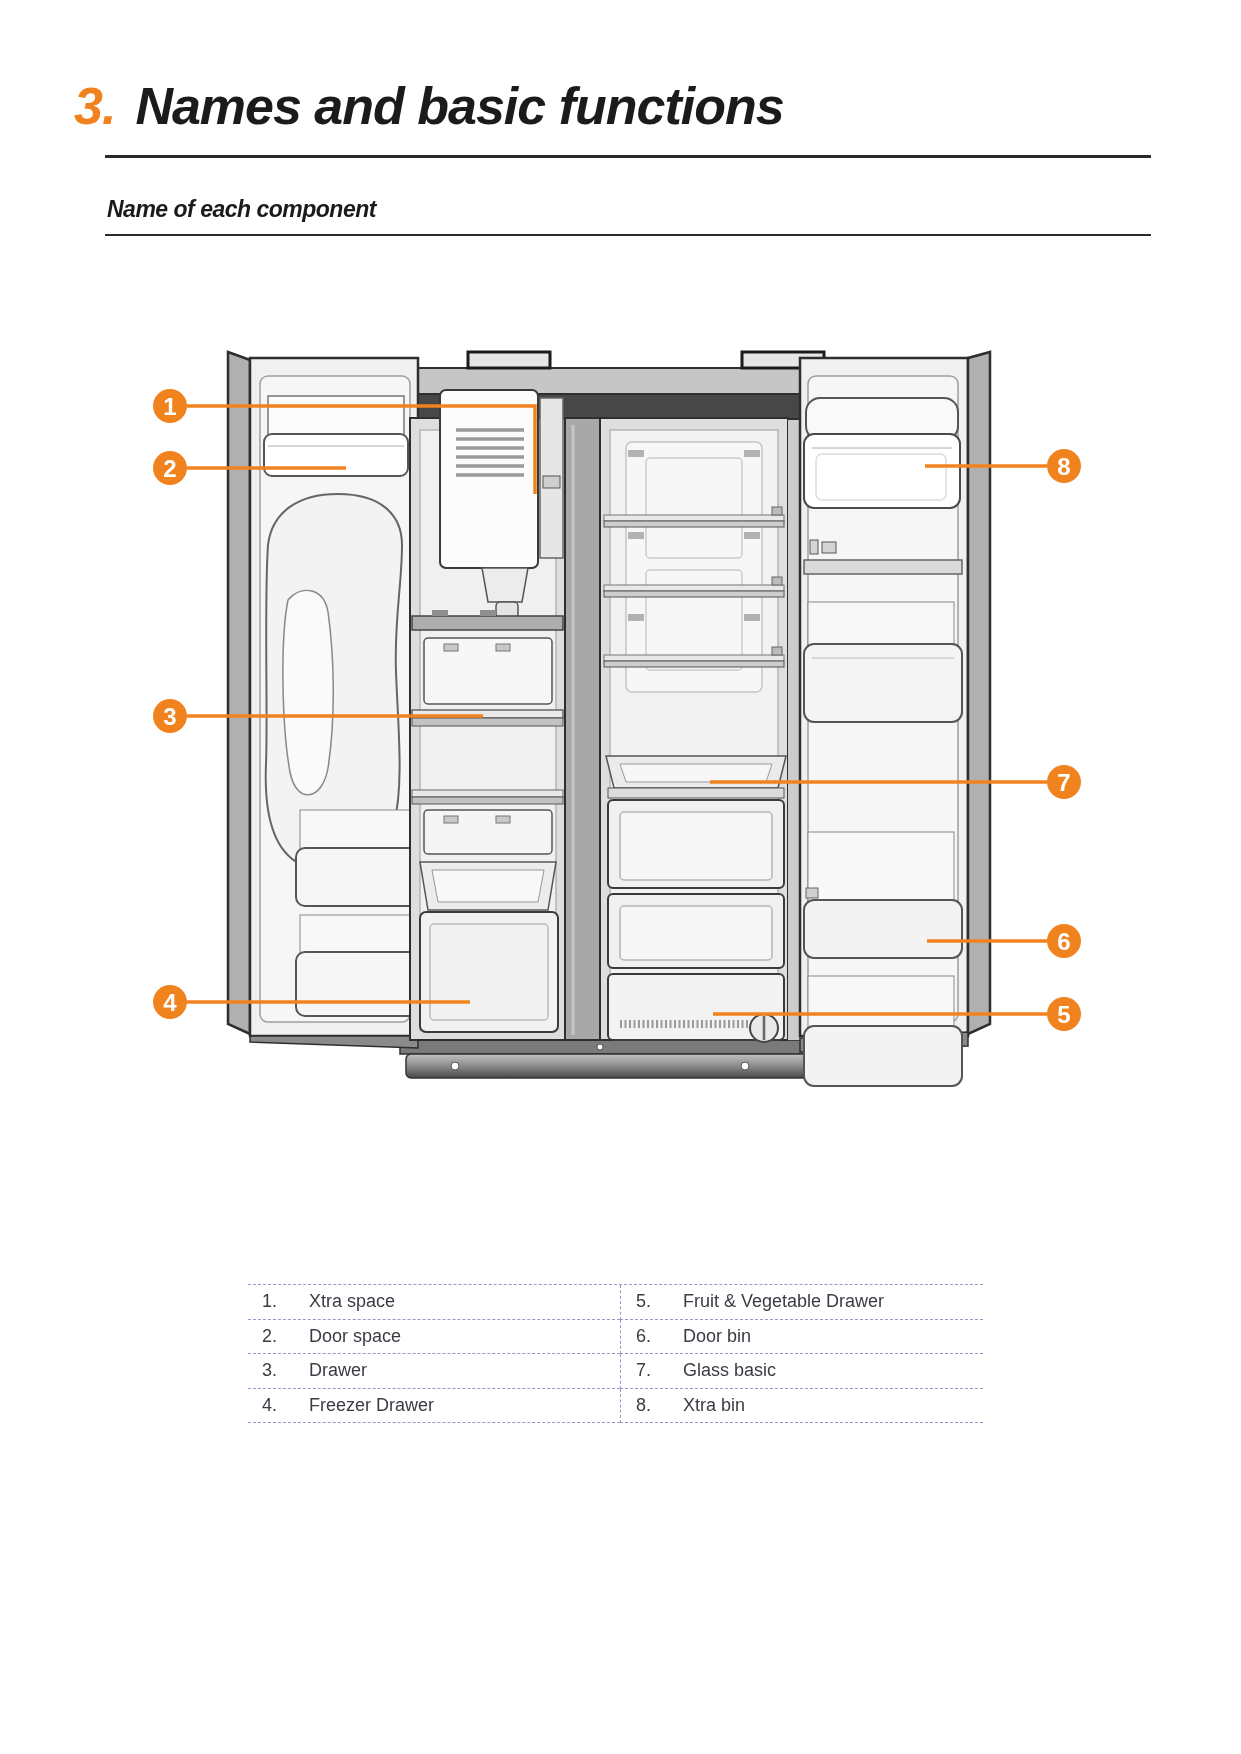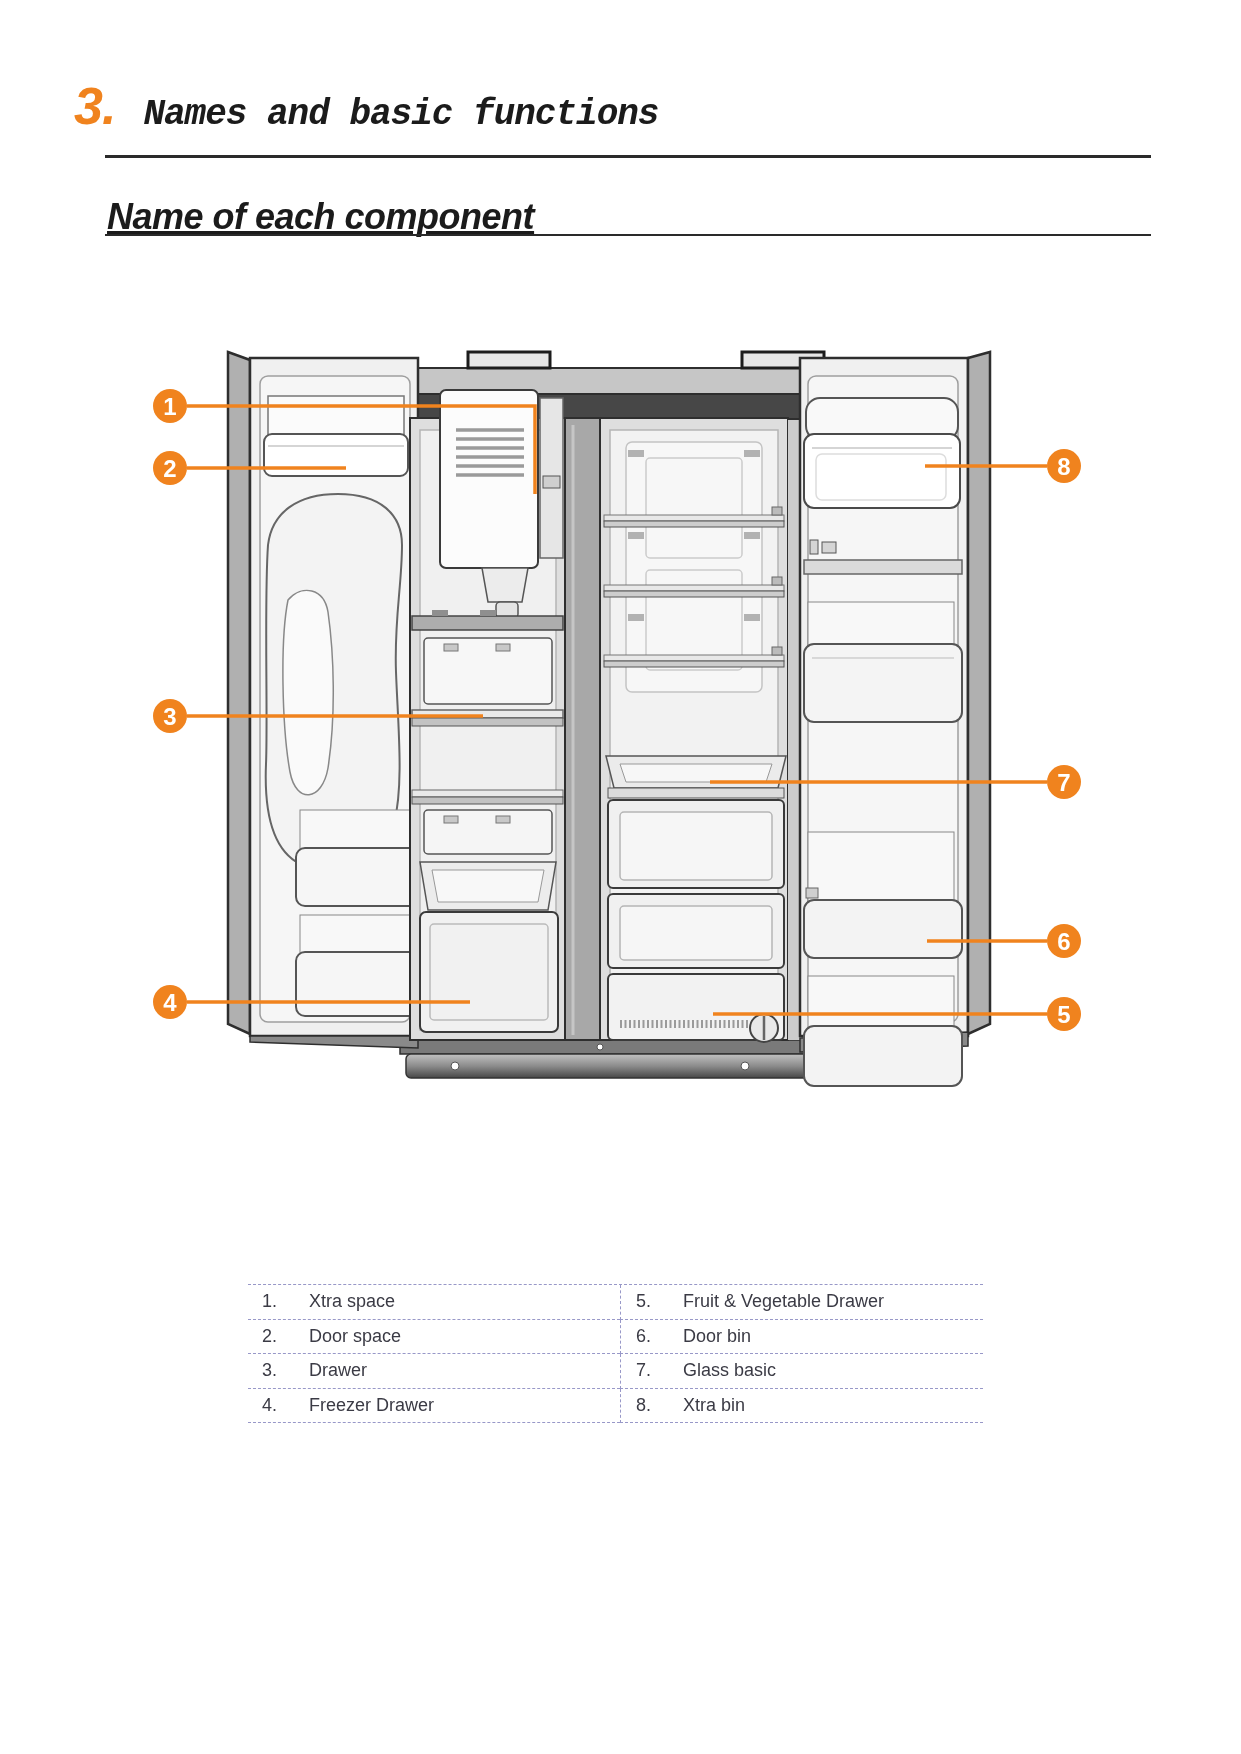--- a/index.html
+++ b/index.html
@@ -7,25 +7,25 @@
     width:1241px;height:1754px;position:relative;background:#ffffff;
     font-family:"Liberation Sans", sans-serif;overflow:hidden;
   }
   .abs{position:absolute;}
   
   .chapter{
     left:74px;top:76px;display:flex;align-items:baseline;
     font-style:italic;font-weight:bold;letter-spacing:-1px;white-space:nowrap;
   }
   .chapter-num{font-size:52px;color:#F0831E;}
-  .chapter-title{font-size:36px;color:#1b1b1b;margin-left:28px;font-family:Liberation Mono, monospace;}
+  .chapter-title{font-size:52px;color:#1b1b1b;margin-left:20px;}
   .rule-1{left:105px;top:155px;width:1046px;height:0;border-top:3px solid #2a2a2a;}
   .section-title{
-    left:107px;top:196px;font-style:italic;font-weight:bold;font-size:36px;
-    color:#1b1b1b;letter-spacing:-0.5px;white-space:nowrap;text-decoration:underline;
+    left:107px;top:196px;font-style:italic;font-weight:bold;font-size:23px;
+    color:#1b1b1b;letter-spacing:-0.5px;white-space:nowrap;
   }
   .rule-2{left:105px;top:234px;width:1046px;height:0;border-top:2px solid #2a2a2a;}
   
   .diagram-svg{left:0;top:0;width:1241px;height:1754px;}
   
   .comp-table{
     left:248px;top:1284px;width:735px;
     display:grid;grid-template-columns:372px 363px;
     border-top:1px dashed #9898C8;
     font-size:18px;color:#3b3b45;

